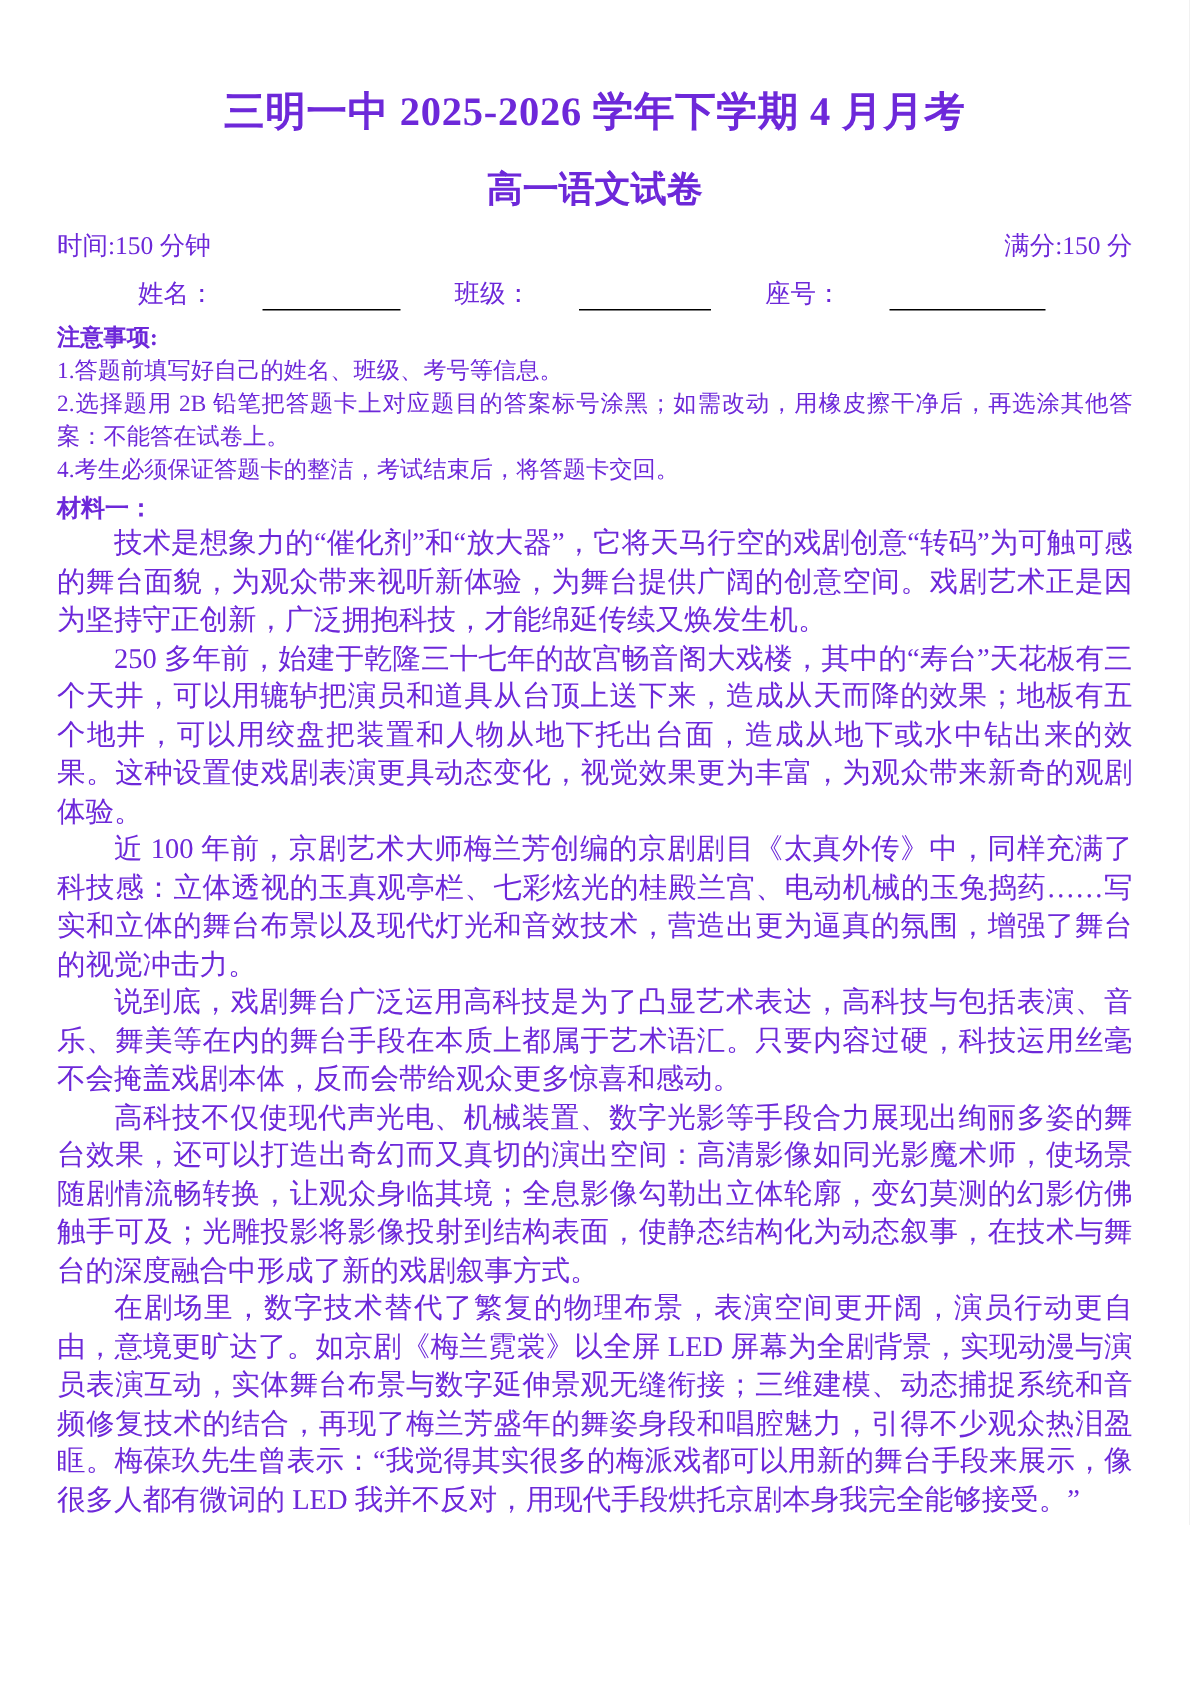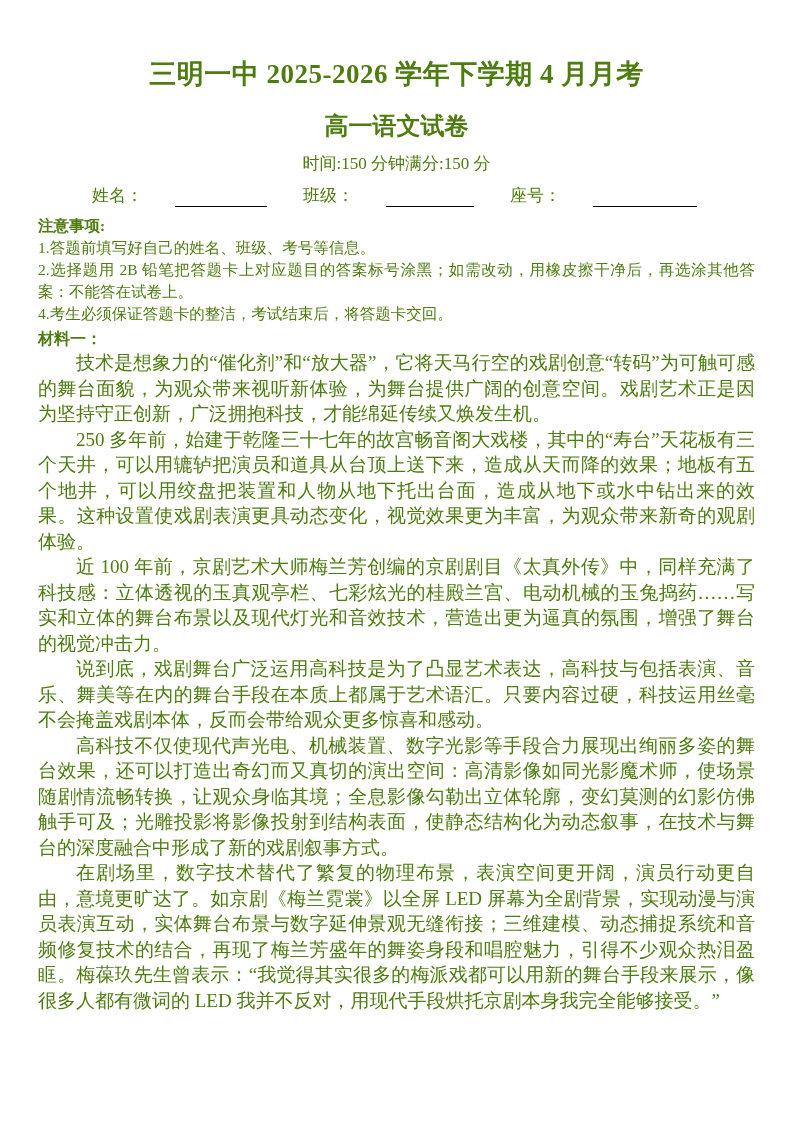--- a/index.html
+++ b/index.html
@@ -2,21 +2,21 @@
 <html><head>
 <meta charset="utf-8">
 <style>
   html,body { margin:0; padding:0; background:#e8e8e8; }
   .page {
     position: relative;
     width: 793px;
     height: 1121px;
     margin: 0 auto;
     background: #ffffff;
-    color: #4d7c0f;
+    color: #6d28d9;
     font-family: "Liberation Serif", "DejaVu Serif", serif;
     box-sizing: border-box;
     padding: 44px 38px 30px 38px;
     overflow: hidden;
   }
   .exam-title {
     margin: 12px 0 0 0;
     text-align: center;
     font-size: 27px;
     font-weight: bold;
@@ -26,21 +26,21 @@
     margin: 18px 0 0 0;
     text-align: center;
     font-size: 24px;
     font-weight: bold;
   }
   .meta-row {
     margin-top: 10px;
     text-align: center;
     font-size: 17px;
     display: flex;
-    justify-content: center;
+    justify-content: space-between;
   }
   .student-row {
     margin-top: 9px;
     font-size: 17px;
     display: flex;
     justify-content: center;
     align-items: flex-end;
     gap: 32px;
   }
   .blank {

